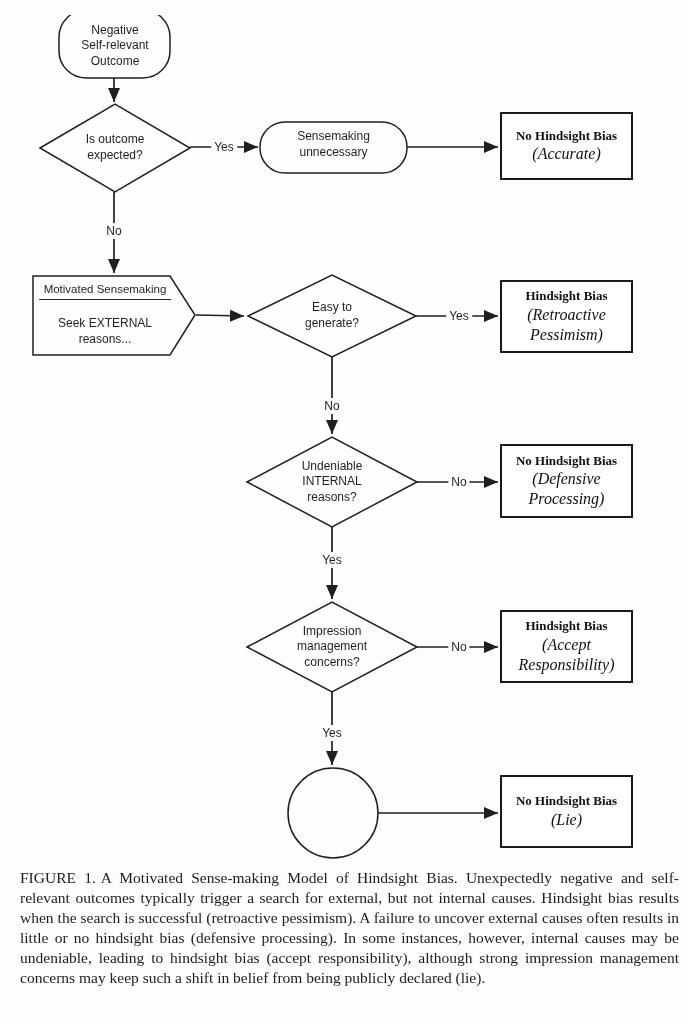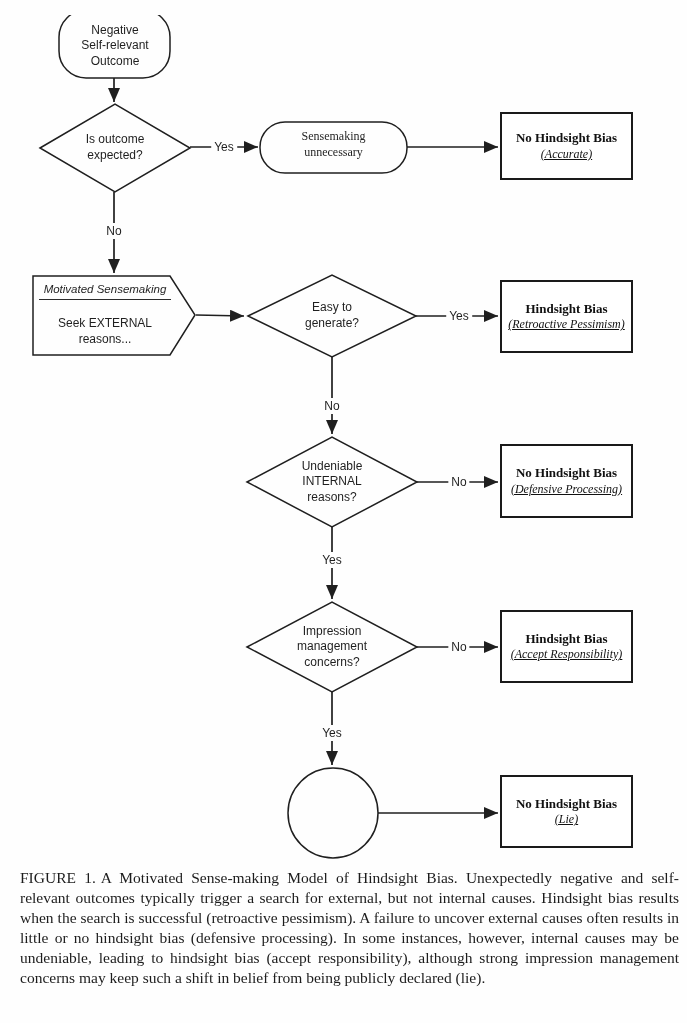--- a/index.html
+++ b/index.html
@@ -31,21 +31,20 @@
   .hex-label {
     position: absolute;
     display: flex;
     flex-direction: column;
     align-items: center;
     justify-content: center;
     text-align: center;
     color: #1f1f1f;
   }
   .hex-title {
-    font-style: italic;
     font-size: 11.5px;
     padding: 0 5px 4px 5px;
     border-bottom: 1.4px solid #2a2a2a;
     margin-bottom: 16px;
   }
   .hex-sub { font-size: 12px; line-height: 1.3; white-space: pre-line; }
 
   .outcome-box {
     position: absolute;
     left: 500px;
@@ -54,21 +53,21 @@
     background: #ffffff;
     display: flex;
     flex-direction: column;
     align-items: center;
     justify-content: center;
     text-align: center;
     font-family: "Liberation Serif", serif;
     color: #111111;
   }
   .outcome-box .title { font-weight: bold; font-size: 13px; line-height: 1.25; }
-  .outcome-box .subtitle { font-style: italic; font-size: 12px; line-height: 1.25; text-decoration: underline; }
+  .outcome-box .subtitle { font-style: italic; font-size: 16px; line-height: 1.25; }
 
   .edge-label {
     position: absolute;
     transform: translate(-50%, -50%);
     background: #fefefe;
     padding: 1px 3px;
     font-size: 12px;
     color: #1f1f1f;
   }
 
@@ -127,21 +126,21 @@
       </g>
     </svg>
 
     <div class="node-label" style="left:62px; top:2px; width:106px; height:58px;">Negative
 Self-relevant
 Outcome</div>
 
     <div class="node-label" style="left:40px; top:89px; width:150px; height:88px;">Is outcome
 expected?</div>
 
-    <div class="node-label" style="left:260px; top:107px; width:147px; height:45px;font-family:Liberation Serif, serif;">Sensemaking
+    <div class="node-label" style="left:260px; top:107px; width:147px; height:45px;">Sensemaking
 unnecessary</div>
 
     <div class="hex-label" style="left:36px; top:263px; width:138px; height:75px;">
       <span class="hex-title">Motivated Sensemaking</span>
       <span class="hex-sub">Seek EXTERNAL
 reasons...</span>
     </div>
 
     <div class="node-label" style="left:248px; top:260px; width:168px; height:82px;">Easy to
 generate?</div>

